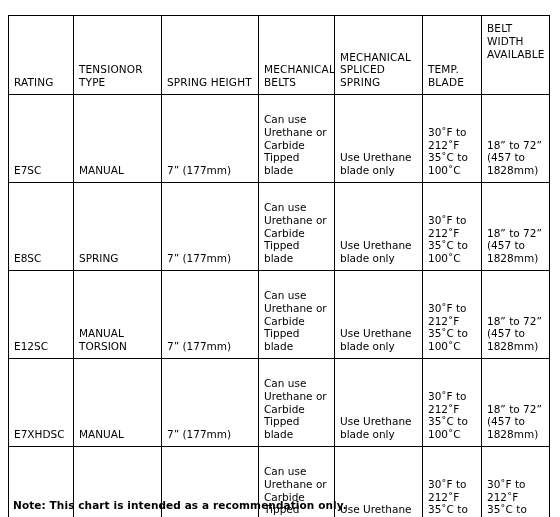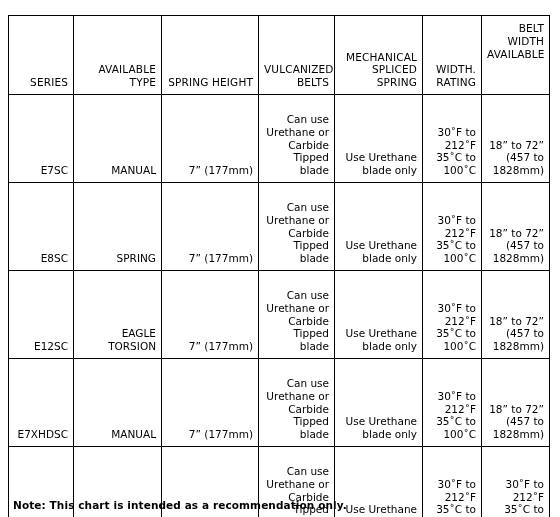--- a/index.html
+++ b/index.html
@@ -26,21 +26,21 @@
     top: 15px;
     width: 541px;
     border-collapse: collapse;
     table-layout: fixed;
   }
   table.spec-table td,
   table.spec-table th {
     border: 1px solid #000000;
     padding: 4px 5px 5px 5px;
     vertical-align: bottom;
-    text-align: right;
+    text-align: left;
     font-weight: normal;
     line-height: 1.22;
   }
   
   thead th {
     height: 67px;
     font-size: 10.5px;
     font-weight: bold;
     letter-spacing: 0.15px;
     vertical-align: bottom;
@@ -87,26 +87,26 @@
       <col class="c-series">
       <col class="c-tensionor">
       <col class="c-blade">
       <col class="c-vulcanized">
       <col class="c-mechanical">
       <col class="c-temp">
       <col class="c-beltwidth">
     </colgroup>
     <thead>
       <tr>
-        <th>SERIES</th>
-        <th>AVAILABLE TYPE</th>
+        <th>RATING</th>
+        <th>TENSIONOR TYPE</th>
         <th>SPRING HEIGHT</th>
-        <th>VULCANIZED BELTS</th>
+        <th>MECHANICAL BELTS</th>
         <th>MECHANICAL SPLICED SPRING</th>
-        <th>WIDTH. RATING</th>
+        <th>TEMP. BLADE</th>
         <th class="top-align">BELT WIDTH AVAILABLE</th>
       </tr>
     </thead>
     <tbody>
       <tr>
         <td class="series-cell">E7SC</td>
         <td>MANUAL</td>
         <td>7” (177mm)</td>
         <td>Can use Urethane or Carbide Tipped blade</td>
         <td>Use Urethane blade only</td>
@@ -117,21 +117,21 @@
         <td class="series-cell">E8SC</td>
         <td>SPRING</td>
         <td>7” (177mm)</td>
         <td>Can use Urethane or Carbide Tipped blade</td>
         <td>Use Urethane blade only</td>
         <td>30˚F to 212˚F 35˚C to 100˚C</td>
         <td>18” to 72” (457 to 1828mm)</td>
       </tr>
       <tr>
         <td class="series-cell">E12SC</td>
-        <td>EAGLE TORSION</td>
+        <td>MANUAL TORSION</td>
         <td>7” (177mm)</td>
         <td>Can use Urethane or Carbide Tipped blade</td>
         <td>Use Urethane blade only</td>
         <td>30˚F to 212˚F 35˚C to 100˚C</td>
         <td>18” to 72” (457 to 1828mm)</td>
       </tr>
       <tr>
         <td class="series-cell">E7XHDSC</td>
         <td>MANUAL</td>
         <td>7” (177mm)</td>

